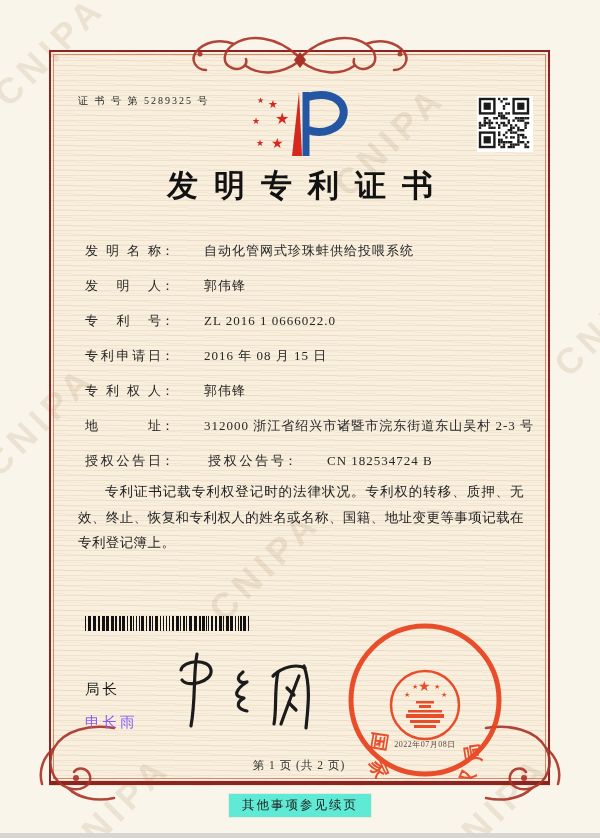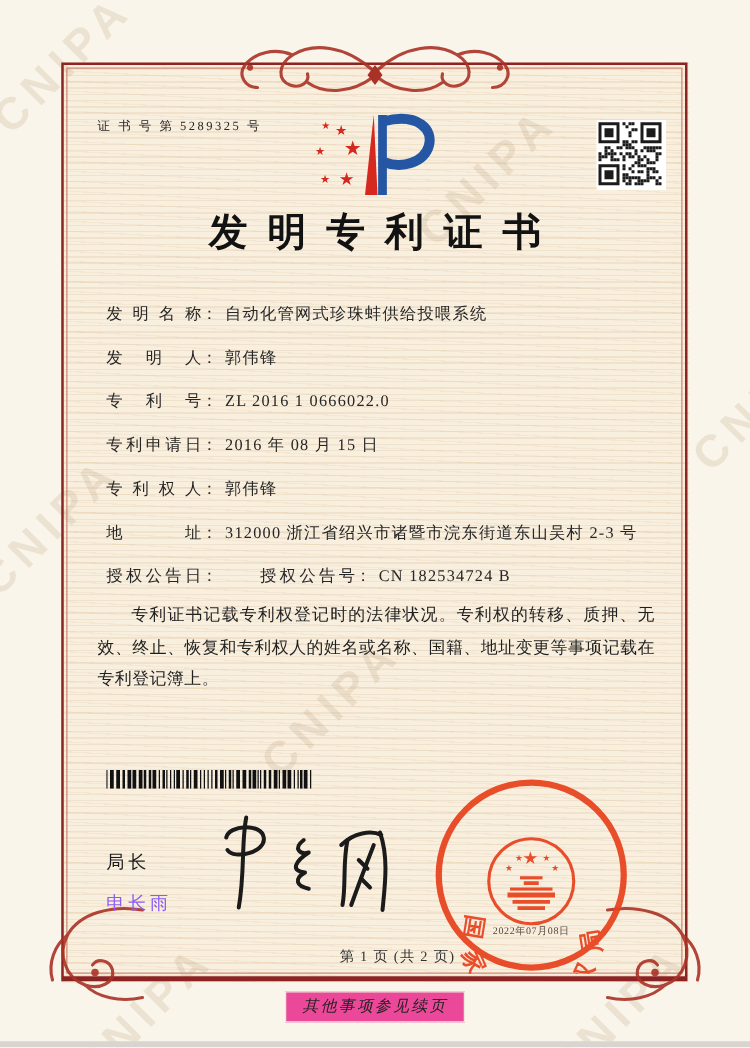--- a/index.html
+++ b/index.html
@@ -33,36 +33,36 @@
   .qr{position:absolute;left:477px;top:96px;}
   .title{position:absolute;left:49px;top:165px;width:502px;text-align:center;
          font-size:31px;font-weight:700;letter-spacing:16px;padding-left:16px;
          box-sizing:border-box;color:#121212;}
   .fields{position:absolute;left:85px;top:241px;right:50px;font-size:13px;}
   .frow{display:flex;line-height:19px;margin-bottom:16px;white-space:nowrap;}
   .fgroup{display:inline-flex;}
   .fgroup.extra{margin-left:28px;}
   .flabel{display:inline-flex;width:76px;justify-content:space-between;flex:none;}
   .fcolon{margin-right:6px;}
-  .fvalue{letter-spacing:1px;}
+  .fvalue{letter-spacing:1px;margin-left:24px;}
   .body-text{position:absolute;left:78px;top:479px;width:446px;font-size:13.5px;
              line-height:25.5px;color:#1f1f1f;text-align:justify;letter-spacing:0.4px;}
   .body-text p{margin:0;text-indent:2em;}
   .barcode{position:absolute;left:85px;top:616px;}
   .signer-title{position:absolute;left:85px;top:680px;font-size:14.5px;letter-spacing:3px;color:#1a1a1a;
                 font-family:"Liberation Sans","DejaVu Sans",sans-serif;}
   .signer-name{position:absolute;left:85px;top:713px;font-size:14.5px;letter-spacing:3px;color:#8b5cf6;
                font-family:Liberation Serif, serif;}
   .signature{position:absolute;left:175px;top:646px;}
   .seal{position:absolute;left:346px;top:621px;z-index:6;opacity:.93;}
-  .pageinfo{position:absolute;left:67px;top:758px;width:502px;text-align:center;
+  .pageinfo{position:absolute;left:48px;top:758px;width:502px;text-align:center;
             font-size:11.5px;letter-spacing:1px;color:#333;}
   .footer-note{position:absolute;left:50%;transform:translateX(-50%);top:793px;
-               background:#ec4899;border:1px solid #eee8dc;padding:3px 13px;
-               font-size:12.5px;letter-spacing:2px;color:#222;z-index:6;font-style:italic;}
+               background:#5eead4;border:1px solid #eee8dc;padding:3px 13px;
+               font-size:12.5px;letter-spacing:2px;color:#222;z-index:6;}
   .page-edge{position:absolute;left:0;bottom:0;width:100%;height:5px;background:#d8d5d0;z-index:7;}
 </style>
 </head>
 <body>
 
 <div class="page">
 
   <span class="wm" style="left:-20px;top:30px;">CNIPA</span>
   <span class="wm" style="left:320px;top:120px;">CNIPA</span>
   <span class="wm" style="left:540px;top:300px;">CNIPA</span>

